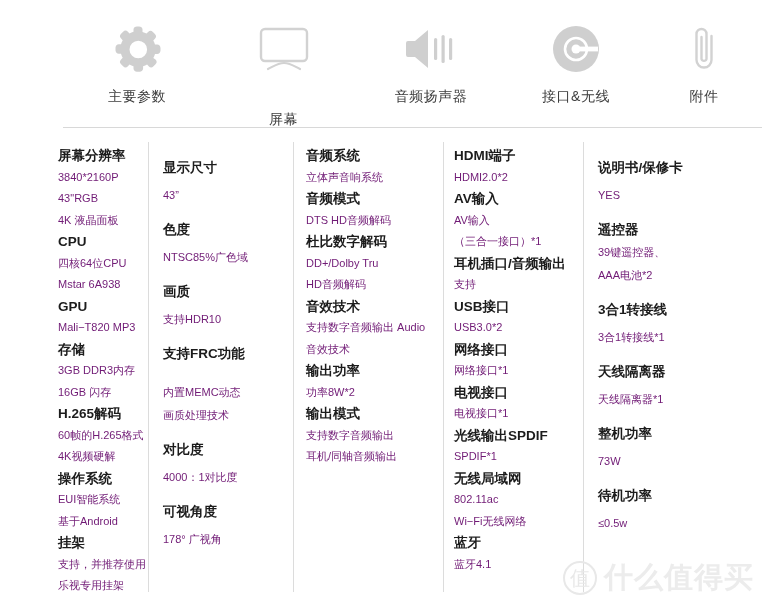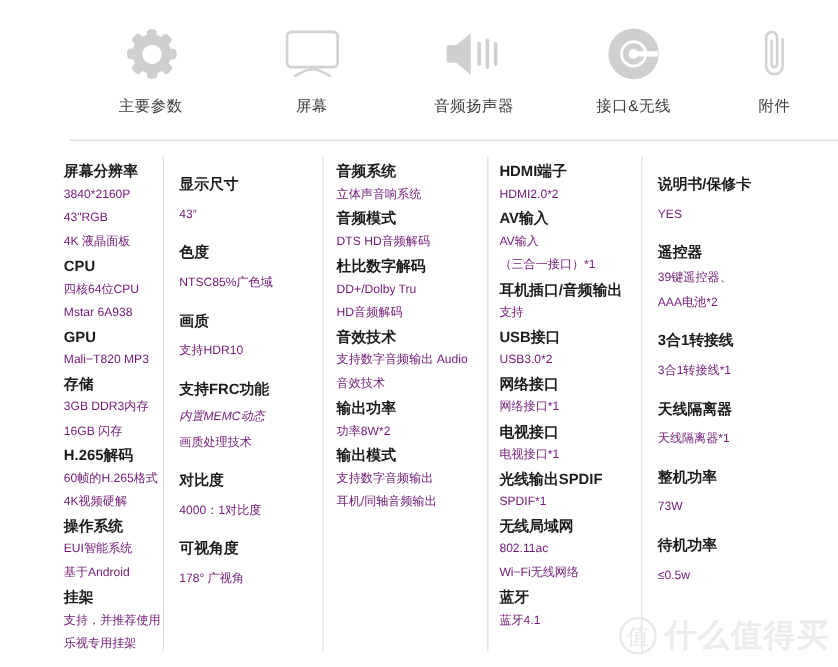--- a/index.html
+++ b/index.html
@@ -132,21 +132,21 @@
 
     <div class="cat" style="width:148px;">
       <div class="cat-icon">
         <svg width="50" height="50" viewBox="0 0 50 50">
           <path fill="#cfcfcf" d="M25 2.5c-1.9 0-3.5 1.3-3.5 3v2.2a17 17 0 0 0-4 1.7l-1.6-1.6a3.4 3.4 0 0 0-4.8 0l-2 2a3.4 3.4 0 0 0 0 4.8l1.6 1.6a17 17 0 0 0-1.7 4H6.8c-1.9 0-3.3 1.6-3.3 3.5v2.6c0 1.9 1.4 3.5 3.3 3.5H9a17 17 0 0 0 1.7 4l-1.6 1.6a3.4 3.4 0 0 0 0 4.8l2 2a3.4 3.4 0 0 0 4.8 0l1.6-1.6a17 17 0 0 0 4 1.7v2.2c0 1.9 1.6 3.2 3.5 3.2h2.6c1.9 0 3.5-1.3 3.5-3.2v-2.2a17 17 0 0 0 4-1.7l1.6 1.6a3.4 3.4 0 0 0 4.8 0l2-2a3.4 3.4 0 0 0 0-4.8L41.3 34a17 17 0 0 0 1.7-4h2.2c1.9 0 3.3-1.6 3.3-3.5v-2.6c0-1.9-1.4-3.5-3.3-3.5H43a17 17 0 0 0-1.7-4l1.6-1.6a3.4 3.4 0 0 0 0-4.8l-2-2a3.4 3.4 0 0 0-4.8 0l-1.6 1.6a17 17 0 0 0-4-1.7V5.5c0-1.7-1.6-3-3.5-3h-2.6zm1.3 14.2a8.8 8.8 0 1 1 0 17.6 8.8 8.8 0 0 1 0-17.6z"></path>
         </svg>
       </div>
       <div class="cat-label">主要参数</div>
     </div>
 
-    <div class="cat" style="width:145px;">
+    <div class="cat" style="width:145px;gap:23px;">
       <div class="cat-icon">
         <svg width="56" height="48" viewBox="0 0 56 48">
           <rect x="5" y="4" width="46" height="32" rx="4" ry="4" fill="none" stroke="#d2d2d2" stroke-width="2.4"></rect>
           <path d="M12 44c6-3 10-6 16-6s10 3 16 6" fill="none" stroke="#d2d2d2" stroke-width="2.2" stroke-linecap="round"></path>
         </svg>
       </div>
       <div class="cat-label">屏幕</div>
     </div>
 
     <div class="cat" style="width:150px;">
@@ -236,21 +236,21 @@
       <div class="grp">
           <div class="k">色度</div>
         <div class="v">NTSC85%广色域</div>
         </div>
       <div class="grp">
           <div class="k">画质</div>
         <div class="v">支持HDR10</div>
         </div>
       <div class="grp">
           <div class="k">支持FRC功能</div>
-        <div class="v" style="margin-top:3px;font-style:italic;">内置MEMC动态</div>
+        <div class="v" style="margin-top:16px;">内置MEMC动态</div>
         <div class="v" style="margin-top:0;">画质处理技术</div>
         </div>
       <div class="grp">
           <div class="k">对比度</div>
         <div class="v">4000：1对比度</div>
         </div>
       <div class="grp">
           <div class="k">可视角度</div>
         <div class="v">178° 广视角</div>
         </div>

